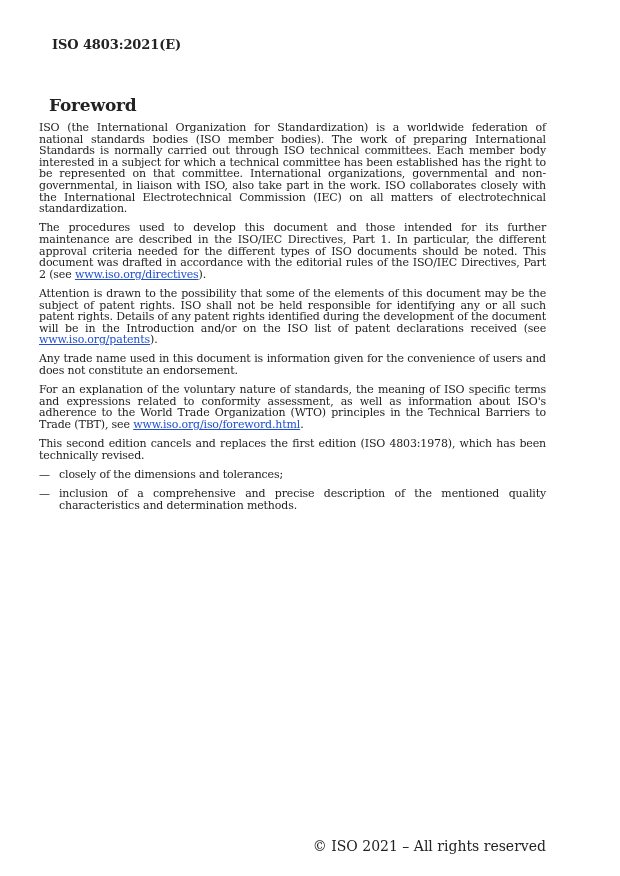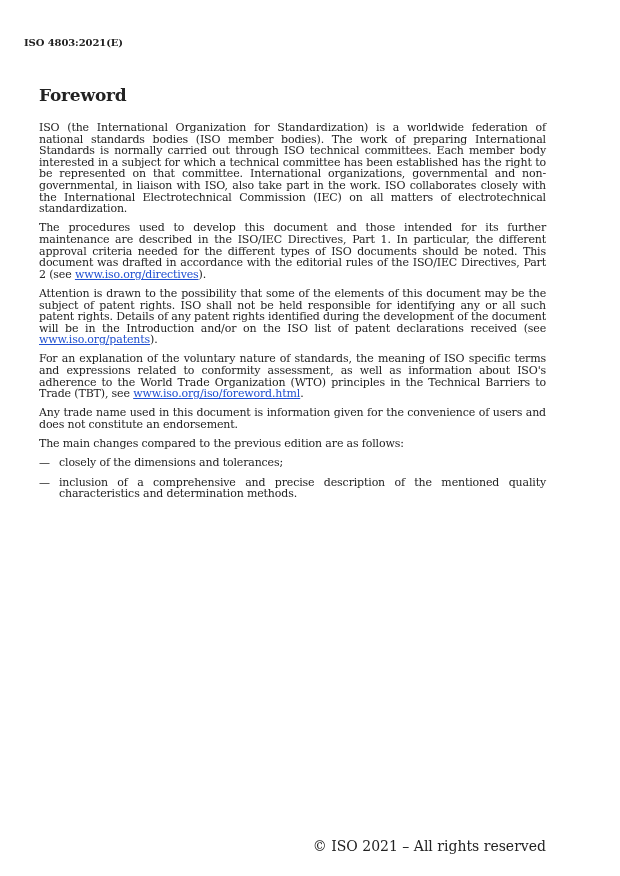--- a/index.html
+++ b/index.html
@@ -1,20 +1,20 @@
 <!DOCTYPE html>
 <html><head>
   <meta charset="utf-8">
   <style>
     html, body { margin:0; padding:0; background:#ffffff; }
     body { width:620px; height:876px; position:relative; overflow:hidden;
            font-family:"DejaVu Serif","Liberation Serif",serif; color:#222222; }
     .page { position:absolute; left:0; top:0; width:620px; height:876px; background:#fff; }
-    .doc-id { position:absolute; left:24px; top:37px; font-size:10px; font-weight:bold; letter-spacing:-0.1px;text-align:right; }
-    .title { position:absolute; left:39px; top:85px; font-size:17px; font-weight:bold; margin:0; letter-spacing:-0.2px; }
+    .doc-id { position:absolute; left:52px; top:37px; font-size:13px; font-weight:bold; letter-spacing:-0.1px;text-align:right; }
+    .title { position:absolute; left:39px; top:85px; font-size:17px; font-weight:bold; margin:10px; letter-spacing:-0.2px; }
     .body { position:absolute; left:39px; top:122px; width:507px; font-size:11px; line-height:11.6px;
             letter-spacing:-0.15px; }
     .body p { margin:0 0 7.6px 0; text-align:justify; text-align-last:left; }
     a { color:#1f4fd1; text-decoration:underline; }
     .dash-item { display:flex; margin:0 0 7.6px 0; }
     .dash { width:20px; flex:0 0 20px; }
     .dash-text { flex:1; text-align:justify; text-align-last:left; }
     em { font-style:italic; }
     .footer-left { position:absolute; left:39px; top:838px; font-size:11px;margin-top:47px; }
     .footer-right { position:absolute; right:74px; top:838px; font-size:14px; }
@@ -26,27 +26,27 @@
   <div class="doc-id">ISO 4803:2021(E)</div>
   <h1 class="title">Foreword</h1>
 
   <div class="body">
     <p>ISO (the International Organization for Standardization) is a worldwide federation of national standards bodies (ISO member bodies). The work of preparing International Standards is normally carried out through ISO technical committees. Each member body interested in a subject for which a technical committee has been established has the right to be represented on that committee. International organizations, governmental and non-governmental, in liaison with ISO, also take part in the work. ISO collaborates closely with the International Electrotechnical Commission (IEC) on all matters of electrotechnical standardization.</p>
 
     <p><span>The procedures used to develop this document and those intended for its further maintenance are described in the ISO/IEC Directives, Part 1. In particular, the different approval criteria needed for the different types of ISO documents should be noted. This document was drafted in accordance with the editorial rules of the ISO/IEC Directives, Part 2 (see </span><a>www.iso.org/directives</a><span>).</span></p>
 
     <p><span>Attention is drawn to the possibility that some of the elements of this document may be the subject of patent rights. ISO shall not be held responsible for identifying any or all such patent rights. Details of any patent rights identified during the development of the document will be in the Introduction and/or on the ISO list of patent declarations received (see </span><a>www.iso.org/patents</a><span>).</span></p>
 
+    <p>Any trade name used in this document is information given for the convenience of users and does not constitute an endorsement.</p>
+
     <p><span>For an explanation of the voluntary nature of standards, the meaning of ISO specific terms and expressions related to conformity assessment, as well as information about ISO's adherence to the World Trade Organization (WTO) principles in the Technical Barriers to Trade (TBT), see </span><a>www.iso.org/iso/foreword.html</a><span>.</span></p>
 
-    <p>Any trade name used in this document is information given for the convenience of users and does not constitute an endorsement.</p>
 
+    <p>This second edition cancels and replaces the first edition (ISO 4803:1978), which has been technically revised.</p>
 
-
-    <p>The main changes compared to the previous edition are as follows:</p>
 
     <div class="dash-item">
       <span class="dash">—</span>
       <span class="dash-text">closely of the dimensions and tolerances;</span>
     </div>
     <div class="dash-item">
       <span class="dash">—</span>
       <span class="dash-text">inclusion of a comprehensive and precise description of the mentioned quality characteristics and determination methods.</span>
     </div>
 

